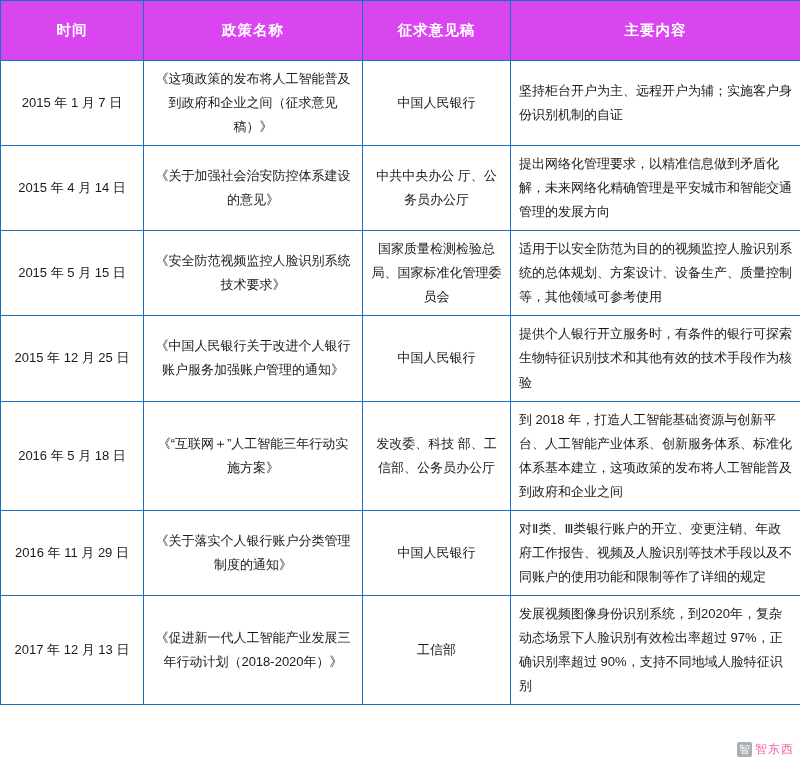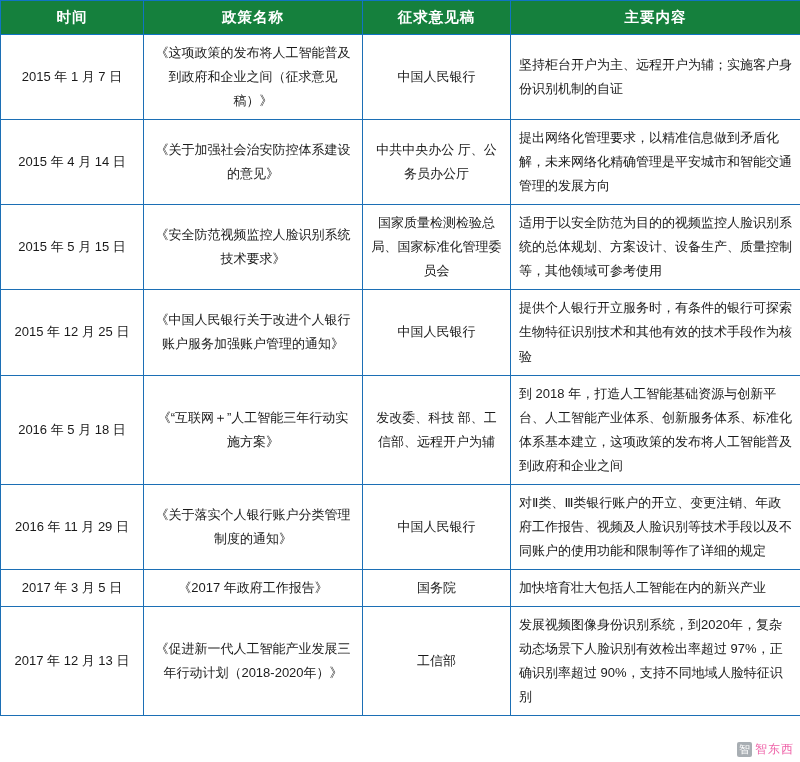--- a/index.html
+++ b/index.html
@@ -18,29 +18,29 @@
     border-collapse: collapse;
     table-layout: fixed;
     width: 800px;
   }
   .policy-table col.c-date  { width: 143px; }
   .policy-table col.c-name  { width: 219px; }
   .policy-table col.c-dept  { width: 148px; }
   .policy-table col.c-main  { width: 290px; }
 
   .policy-table thead th {
-    background: #15803d;
+    background: #d946ef;
     color: #ffffff;
     font-size: 14.5px;
     font-weight: bold;
     text-align: center;
     letter-spacing: 1px;
     height: 33px;
     border: 1px solid #1074c4;
-    padding: 0;
+    padding: 13px;
   }
   .policy-table tbody td {
     border: 1px solid #1c6fb5;
     font-size: 13px;
     color: #1a1a1a;
     line-height: 1.85;
     padding: 6px 8px;
     vertical-align: middle;
     word-break: break-all;
   }
@@ -125,34 +125,28 @@
     </tr>
     <tr>
       <td class="date">2015 年 12 月 25 日</td>
       <td class="name">《中国人民银行关于改进个人银行账户服务加强账户管理的通知》</td>
       <td class="dept">中国人民银行</td>
       <td class="main">提供个人银行开立服务时，有条件的银行可探索生物特征识别技术和其他有效的技术手段作为核验</td>
     </tr>
     <tr>
       <td class="date">2016 年 5 月 18 日</td>
       <td class="name">《“互联网＋”人工智能三年行动实施方案》</td>
-      <td class="dept">发改委、科技 部、工信部、远程开户为辅</td>
+      <td class="dept">发改委、科技 部、工信部、公务员办公厅</td>
       <td class="main">到 2018 年，打造人工智能基础资源与创新平台、人工智能产业体系、创新服务体系、标准化体系基本建立，这项政策的发布将人工智能普及到政府和企业之间</td>
     </tr>
     <tr>
       <td class="date">2016 年 11 月 29 日</td>
       <td class="name">《关于落实个人银行账户分类管理制度的通知》</td>
       <td class="dept">中国人民银行</td>
       <td class="main">对Ⅱ类、Ⅲ类银行账户的开立、变更注销、年政府工作报告、视频及人脸识别等技术手段以及不同账户的使用功能和限制等作了详细的规定</td>
-    </tr>
-    <tr>
-      <td class="date">2017 年 3 月 5 日</td>
-      <td class="name">《2017 年政府工作报告》</td>
-      <td class="dept">国务院</td>
-      <td class="main">加快培育壮大包括人工智能在内的新兴产业</td>
     </tr>
     <tr>
       <td class="date">2017 年 12 月 13 日</td>
       <td class="name">《促进新一代人工智能产业发展三年行动计划（2018-2020年）》</td>
       <td class="dept">工信部</td>
       <td class="main">发展视频图像身份识别系统，到2020年，复杂动态场景下人脸识别有效检出率超过 97%，正确识别率超过 90%，支持不同地域人脸特征识别</td>
     </tr>
   </tbody>
 </table>
 

